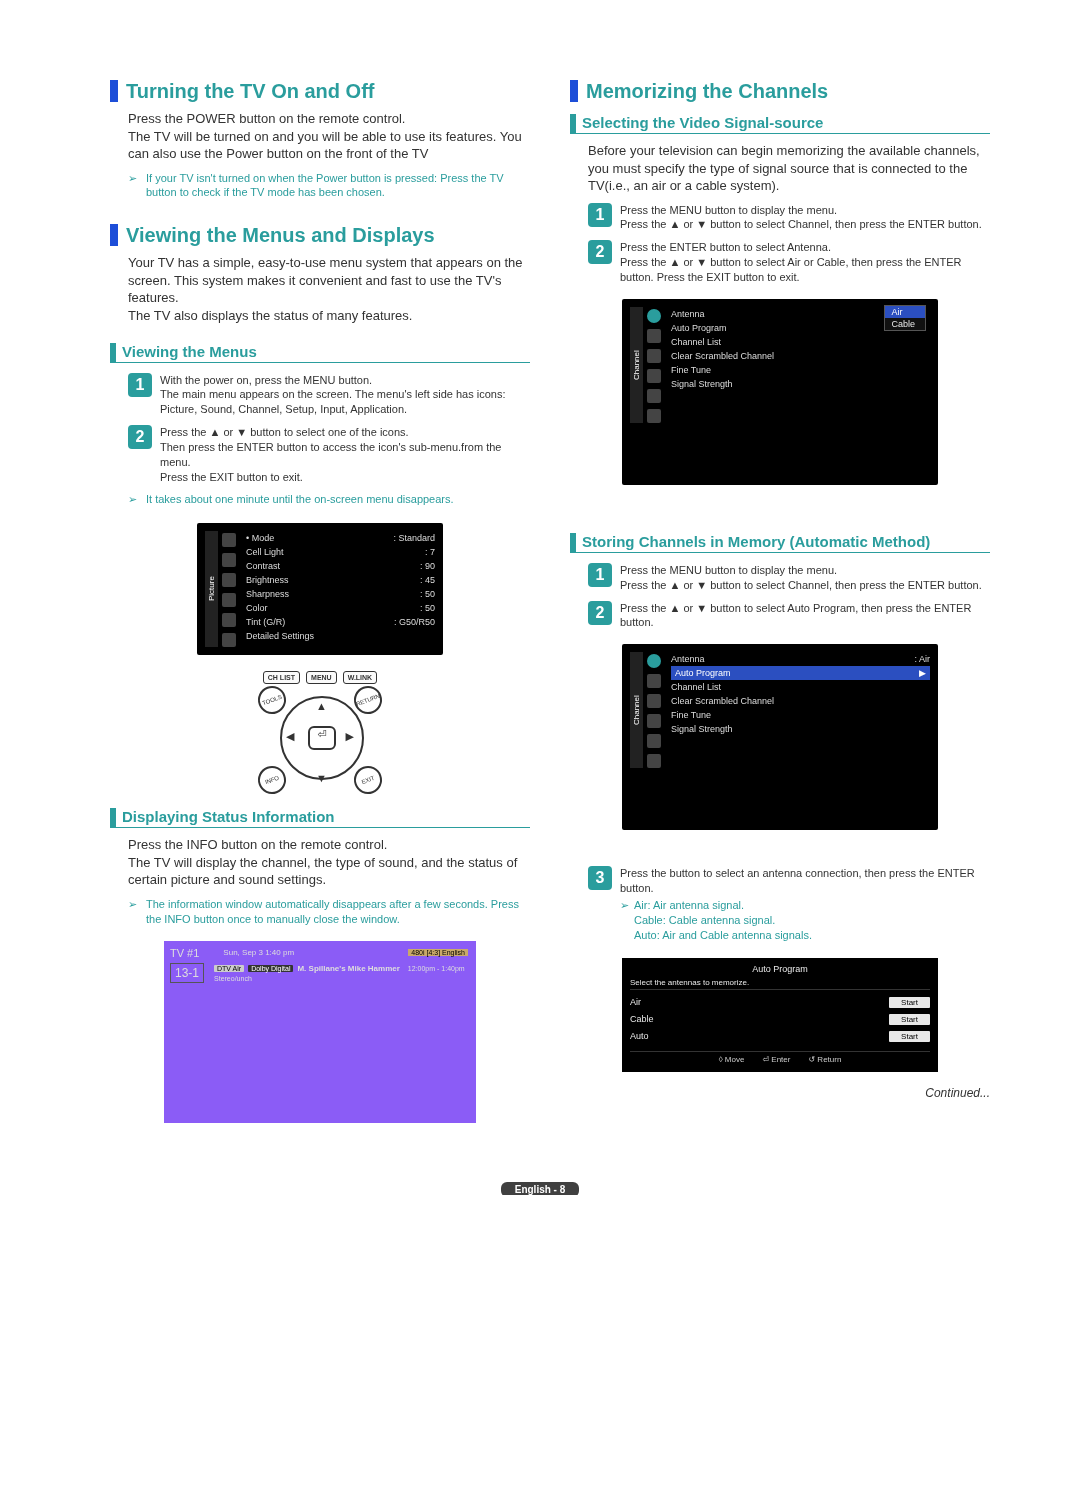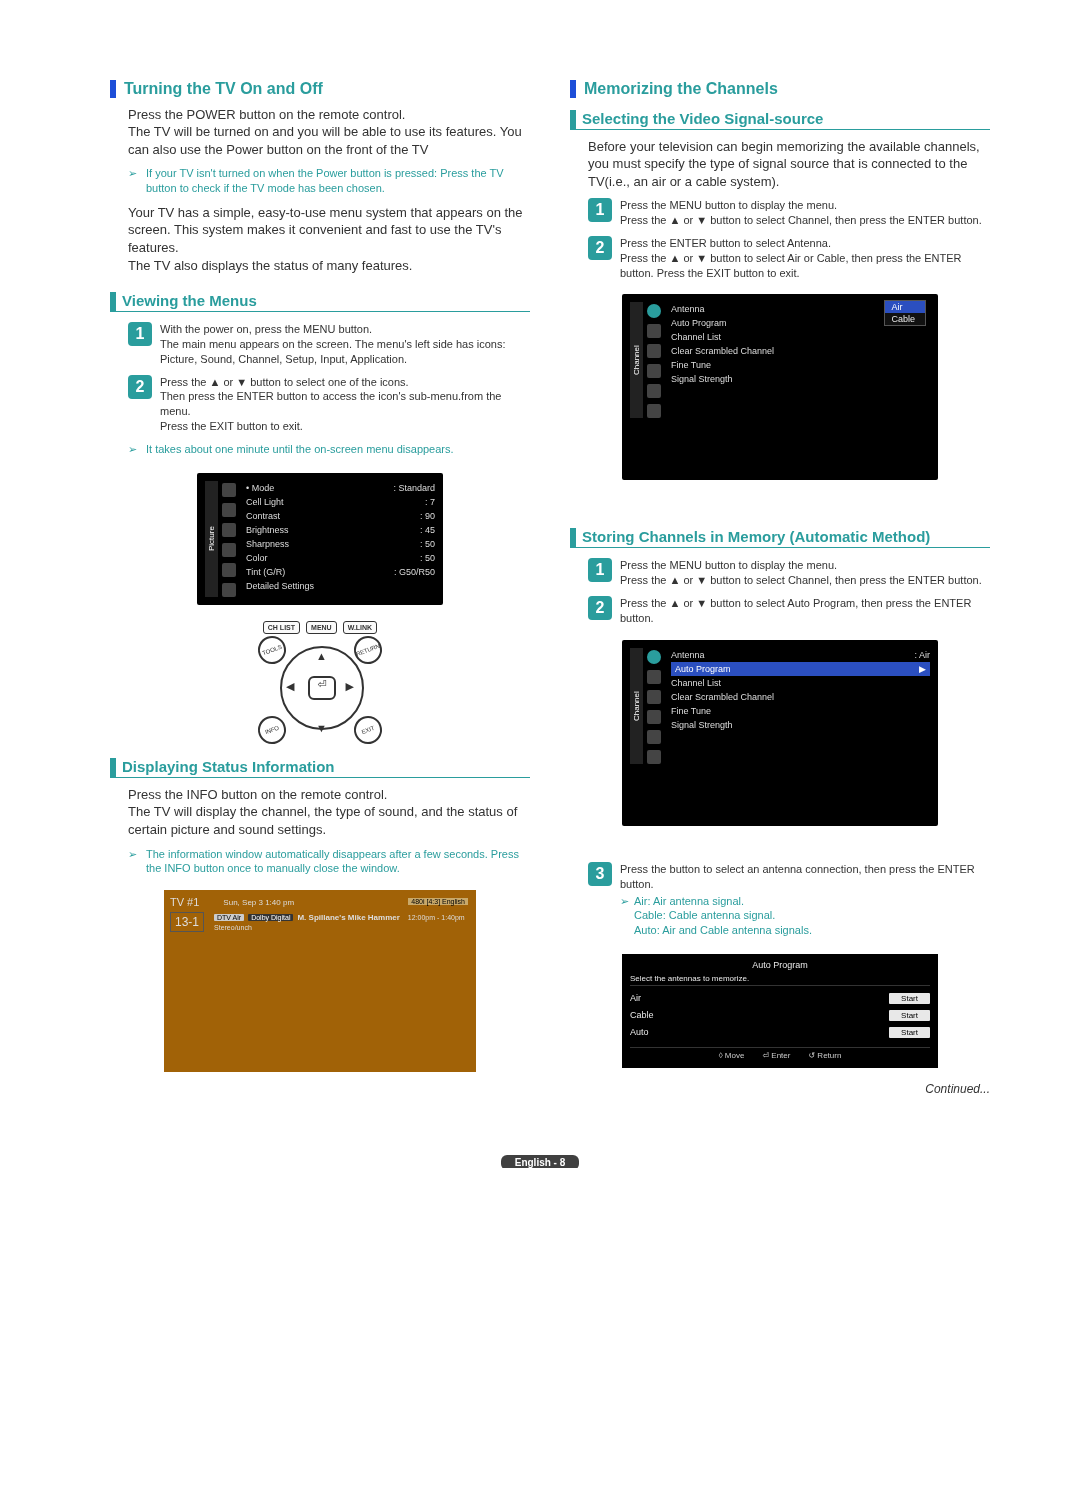--- a/index.html
+++ b/index.html
@@ -15,24 +15,24 @@
     display: flex;
     gap: 40px;
   }
   .col {
     flex: 1;
     display: flex;
     flex-direction: column;
   }
   h1.section {
     color: #2a9d9d;
-    font-size: 16px;
+    font-size: 20px;
     font-weight: bold;
     margin: 0 0 6px 0;
-    border-left: 6px solid #1d4ed8;
+    border-left: 8px solid #1d4ed8;
     padding-left: 8px;
     line-height: 1.1;
   }
   h2.sub {
     color: #2a9d9d;
     font-size: 15px;
     font-weight: bold;
     margin: 14px 0 6px 0;
     border-bottom: 1px solid #2a9d9d;
     border-left: 6px solid #2a9d9d;
@@ -192,21 +192,21 @@
     position: absolute;
     width: 24px; height: 24px;
     border: 2px solid #333;
     border-radius: 50%;
     font-size: 6px;
     display:flex;align-items:center;justify-content:center;
     transform: rotate(-20deg);
   }
 
   .info-osd {
-    background: #a16207;
+    background: #8b5cf6;
     color: #ddd;
     width: 300px;
     height: 170px;
     margin: 8px auto 0 auto;
     padding: 6px;
     font-size: 8px;
     position: relative;
   }
   .info-osd .row { display: flex; gap: 6px; align-items: center; }
   .info-osd .chip {
@@ -269,20 +269,21 @@
 
 <div class="page">
 
   <div class="col">
 
     <h1 class="section">Turning the TV On and Off</h1>
     <div class="body-text indent" style="white-space:pre-line">Press the POWER button on the remote control.
 The TV will be turned on and you will be able to use its features. You can also use the Power button on the front of the TV</div>
     <div class="note">If your TV isn't turned on when the Power button is pressed: Press the TV button to check if the TV mode has been chosen.</div>
 
+    <h1 class="section" style="margin-top:18px">Viewing the Menus and Displays</h1>
     <div class="body-text indent" style="white-space:pre-line">Your TV has a simple, easy-to-use menu system that appears on the screen. This system makes it convenient and fast to use the TV's features.
 The TV also displays the status of many features.</div>
 
     <h2 class="sub">Viewing the Menus</h2>
 
     <div class="step">
       <div class="step-num">1</div>
       <div class="step-text" style="white-space:pre-line">With the power on, press the MENU button.
 The main menu appears on the screen. The menu's left side has icons: Picture, Sound, Channel, Setup, Input, Application.</div>
     </div>

